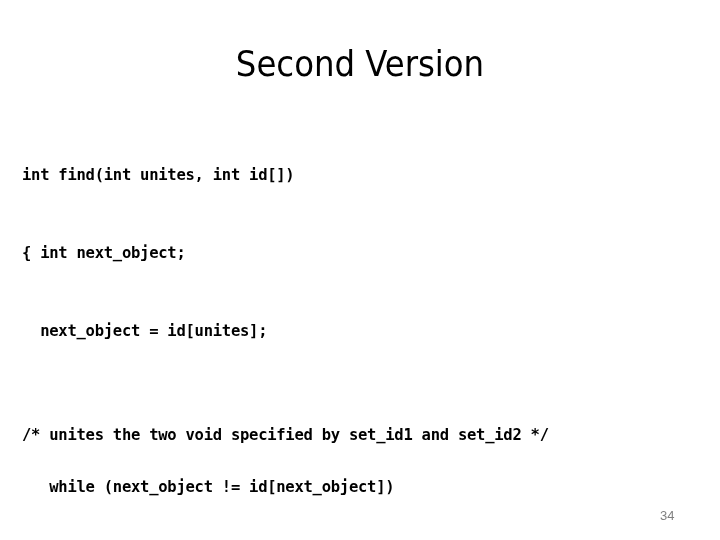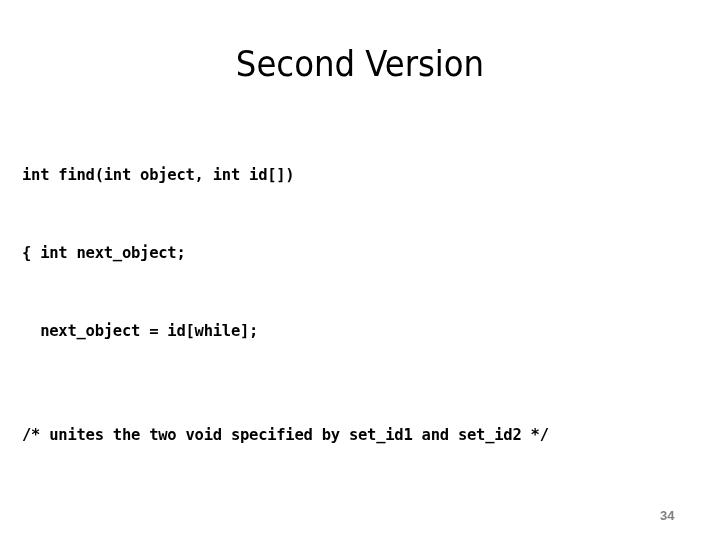--- a/index.html
+++ b/index.html
@@ -62,37 +62,38 @@
     height: 26px;
   }
   .page-number {
     position: absolute;
     left: 660px;
     top: 508px;
     width: 30px;
     text-align: left;
     font-family: "Liberation Sans", sans-serif;
     font-size: 13px;
-    font-weight: 700;
+    font-weight: 400;
     color: #808080;
     line-height: 16px;
   }
 </style>
 </head>
 <body>
 
 <div class="slide">
 
   <div class="slide-title">Second Version</div>
 
   <div class="code-block" id="code-block-find">
-    <span class="code-line">int find(int object, int id[])</span>
+    <span class="code-line">int find(int unites, int id[])</span>
     <span class="code-line">{ int next_object;</span>
-    <span class="code-line">  next_object = id[while];</span>
+    <span class="code-line">  next_object = id[unites];</span>
     <span class="code-line blank"></span>
+    <span class="code-line">   while (next_object != id[next_object])</span>
     
     
     
     
   </div>
 
   <div class="code-block" id="code-block-union">
     <span class="code-line">/* unites the two void specified by set_id1 and set_id2 */</span>
     
     

